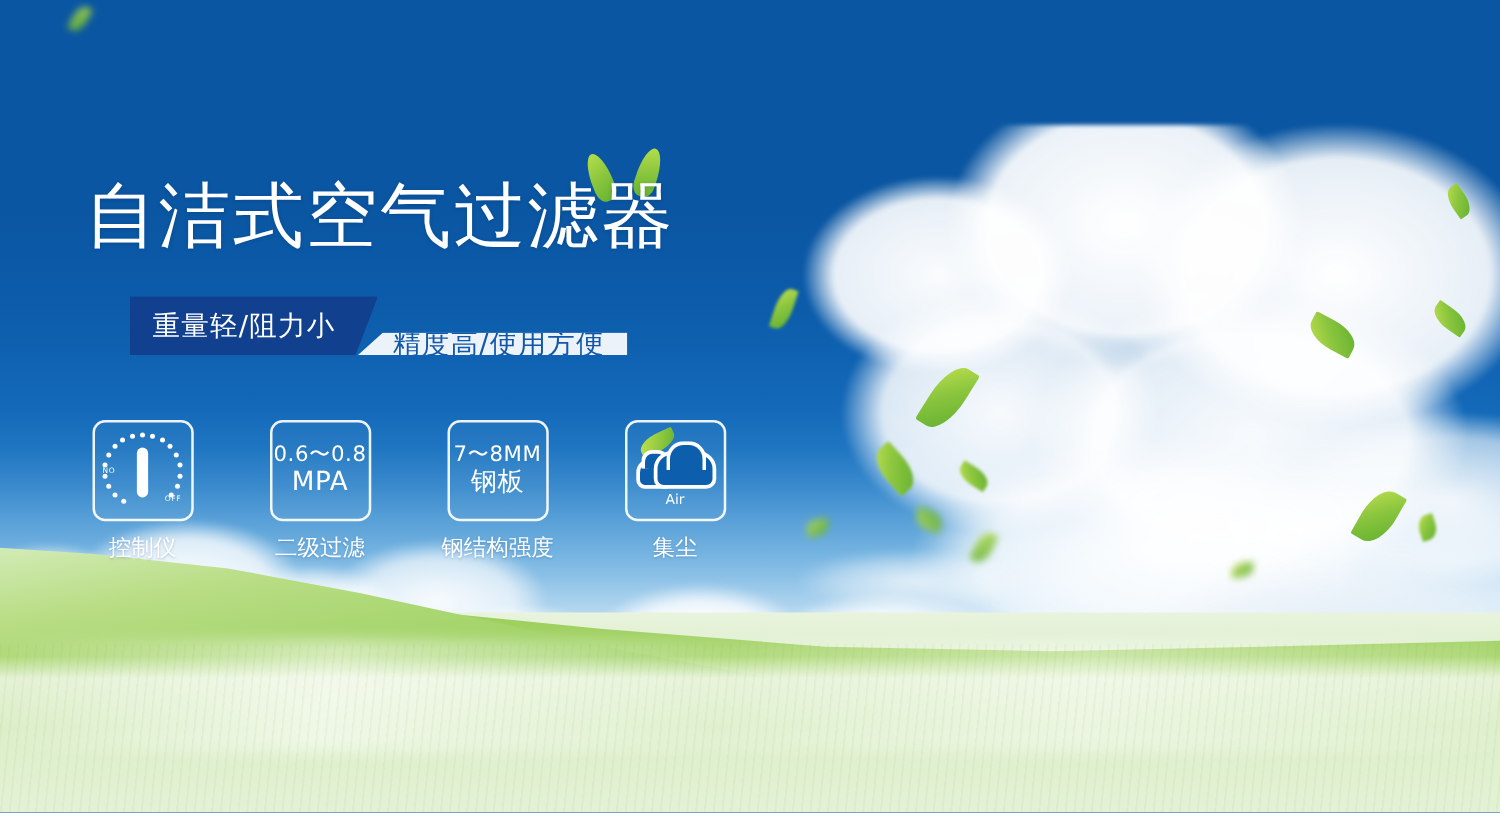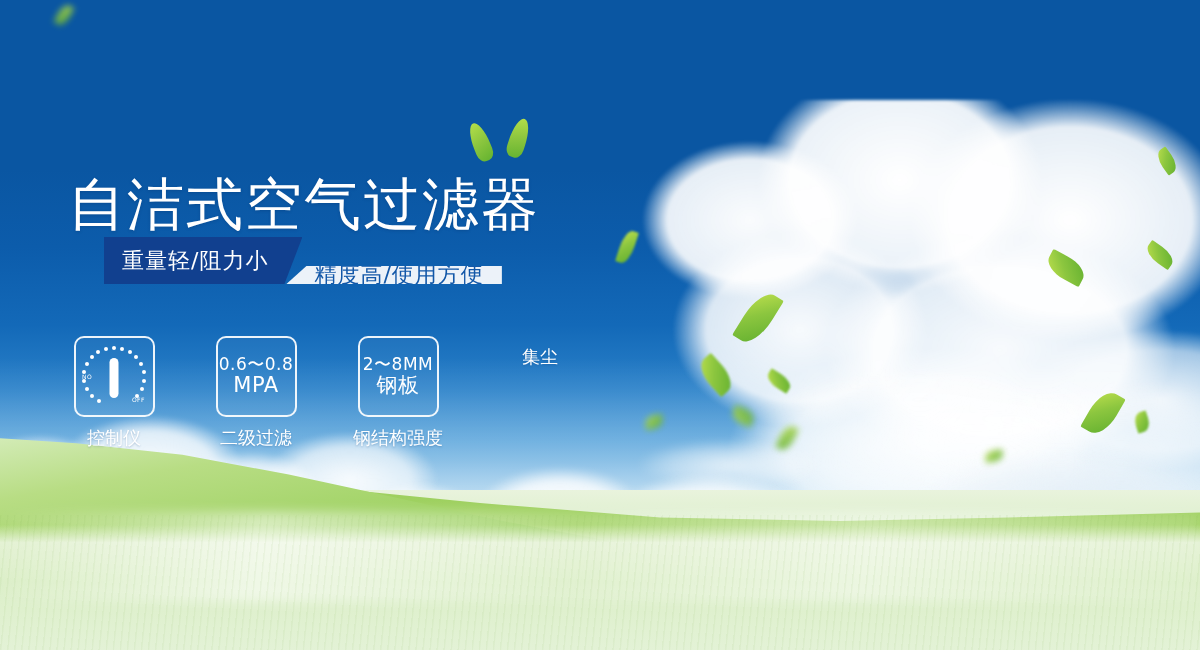--- a/index.html
+++ b/index.html
@@ -134,21 +134,20 @@
   .leaf.soft{filter:blur(1.2px);}
   .leaf.softer{filter:blur(3px);opacity:.85;}
 
   
   .title{
     position:absolute;left:68px;top:145px;
     font-size:57px;letter-spacing:2px;color:#ffffff;
     font-weight:400;line-height:1;white-space:nowrap;
     font-family:"DejaVu Sans","Liberation Sans",sans-serif;
     text-shadow:0 1px 3px rgba(0,40,90,.25);
-    margin-top:31px;
   }
 
   
   .sprout{position:absolute;left:470px;top:112px;width:80px;height:56px;}
   .sprout .lf{
     position:absolute;width:17px;height:40px;
     background:linear-gradient(160deg,#b7e04a 0%,#8cc63f 50%,#63b22f 100%);
     border-radius:60% 60% 50% 50%/75% 75% 30% 30%;
   }
   .sprout .lf.l{left:2px;top:10px;transform:rotate(-22deg);}
@@ -351,25 +350,35 @@
           <div class="l2">MPA</div>
         </div>
       </div>
       <div class="feature-label">二级过滤</div>
     </div>
 
 
     <div class="feature">
       <div class="feature-box">
         <div class="feature-text">
-          <div>2〜8MM</div>
+          <div>7〜8MM</div>
           <div class="l2">钢板</div>
         </div>
       </div>
       <div class="feature-label">钢结构强度</div>
     </div>
 
     <div class="feature">
+      <div class="feature-box">
+        <div class="airicon">
+          <div class="gleaf"></div>
+          <div class="c2"></div>
+          <div class="c2b"></div>
+          <div class="c1"></div>
+          <div class="c1b"></div>
+          <div class="air-t">Air</div>
+        </div>
+      </div>
       <div class="feature-label">集尘</div>
     </div>
 
   </div>
 </div>
 
 </body></html>

